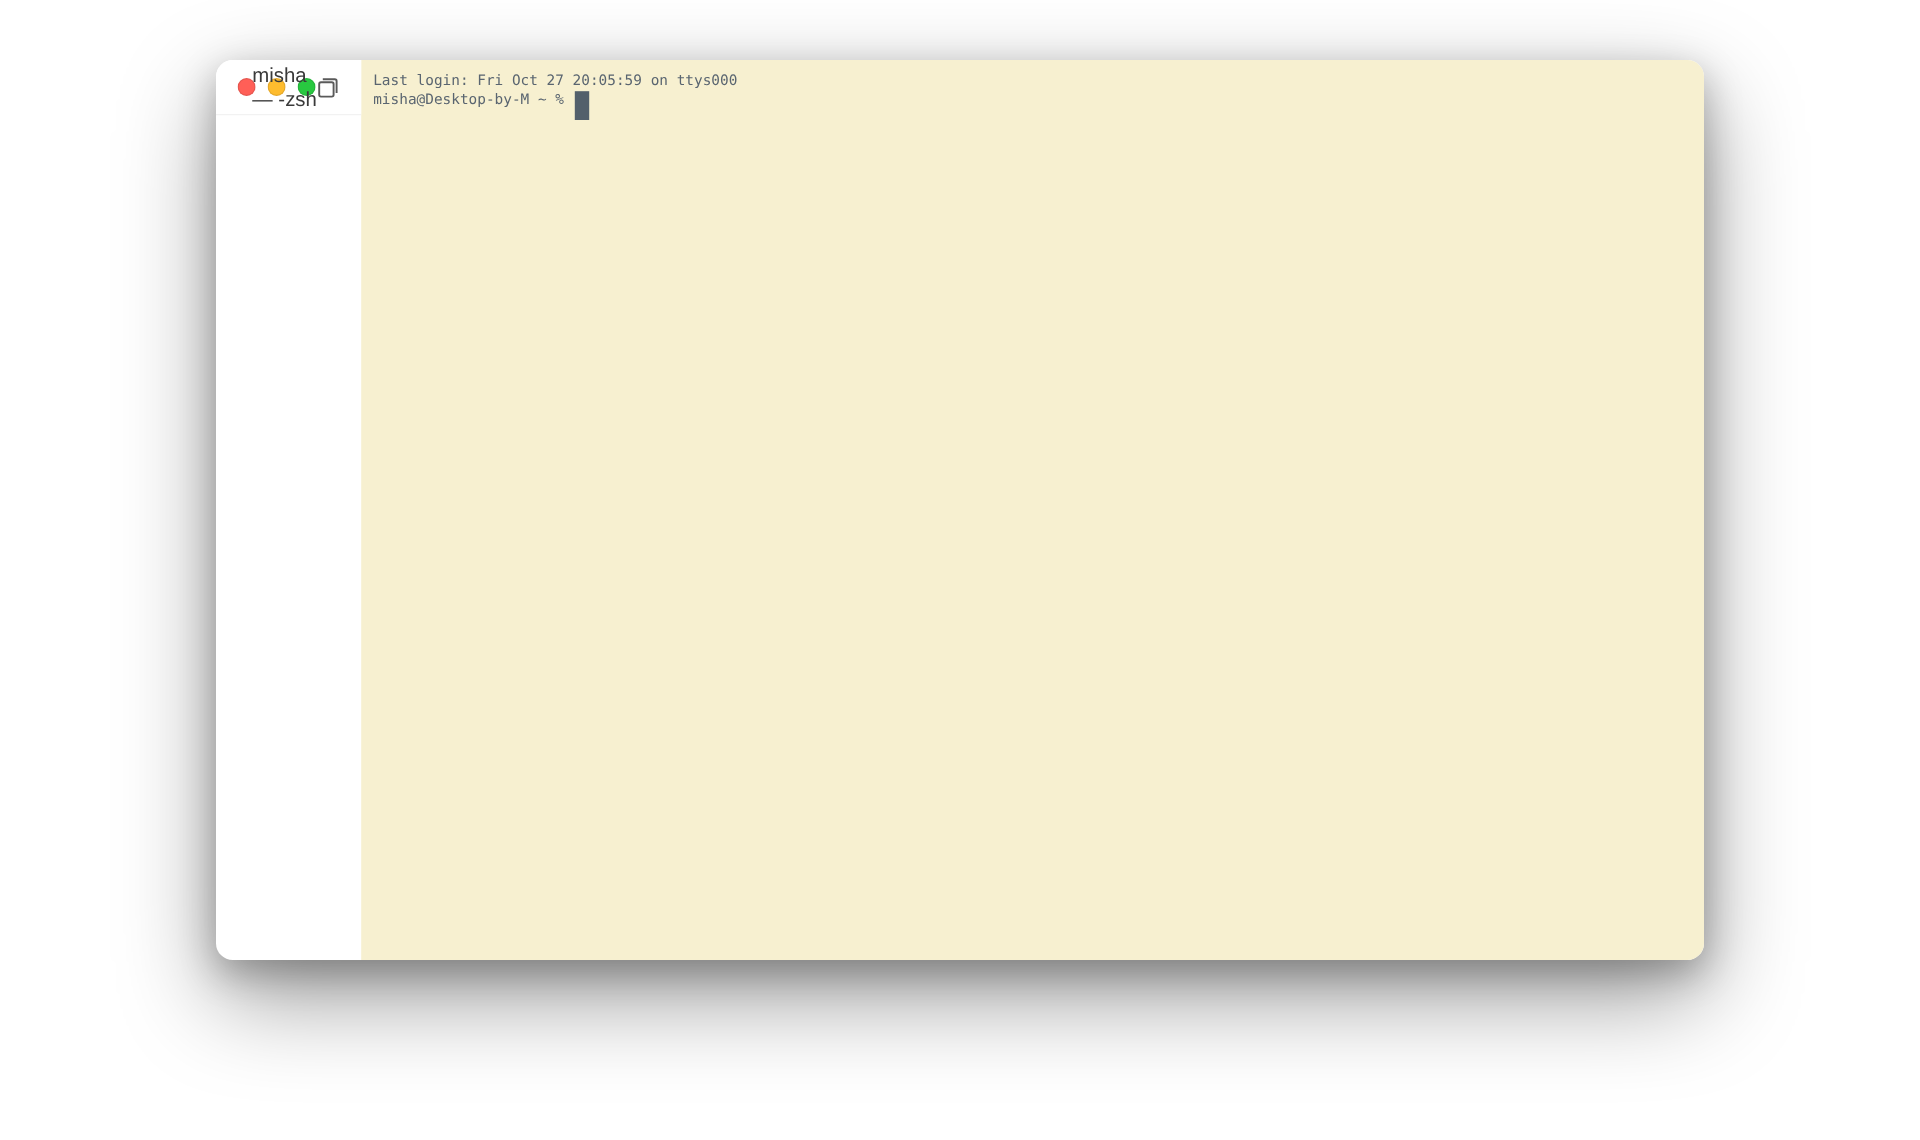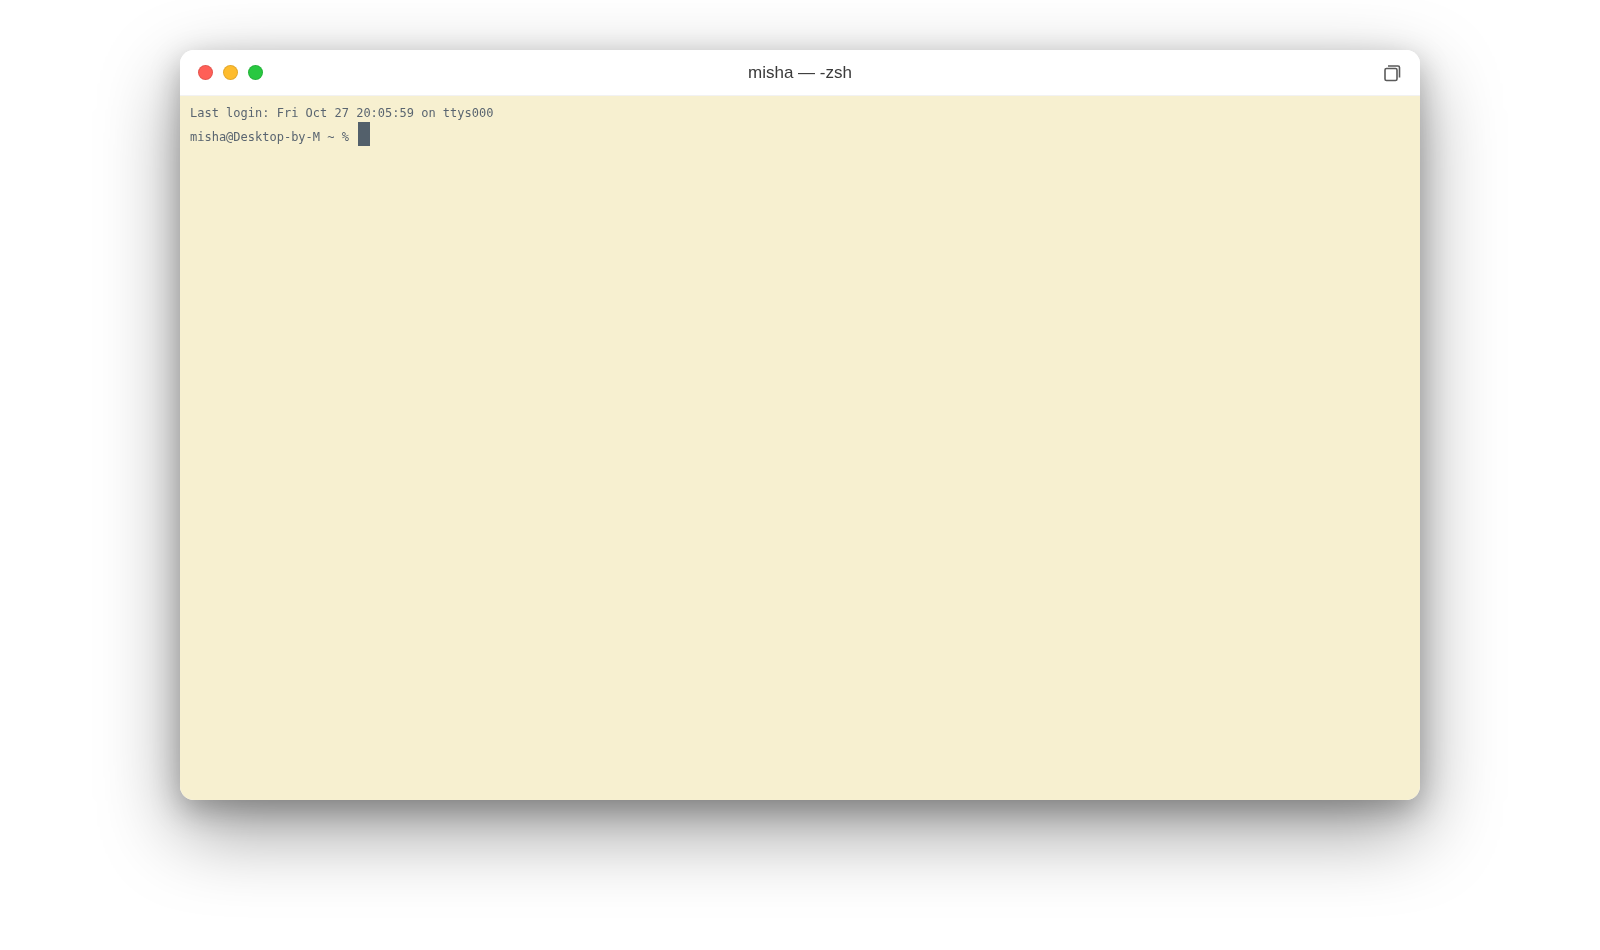--- a/index.html
+++ b/index.html
@@ -20,21 +20,21 @@
     }
     
     .terminal-window {
       width: 1240px;
       height: 750px;
       background: #ffffff;
       border-radius: 14px;
       box-shadow: 0 30px 80px rgba(0,0,0,0.4), 0 10px 30px rgba(0,0,0,0.25);
       overflow: hidden;
       display: flex;
-      flex-direction: column;
+      flex-direction: row;
     }
     
     .titlebar {
       height: 46px;
       background: #ffffff;
       display: flex;
       align-items: center;
       padding: 0 18px;
       position: relative;
       border-bottom: 1px solid rgba(0,0,0,0.05);
@@ -100,21 +100,21 @@
       overflow: auto;
     }
     
     .terminal-line {
       white-space: pre;
     }
     
     .prompt-line {
       white-space: pre;
       display: flex;
-      align-items: flex-end;
+      align-items: flex-start;
     }
     
     .cursor-block {
       display: inline-block;
       width: 12px;
       height: 24px;
       background: #53606b;
       margin-left: 2px;
       vertical-align: middle;
     }

